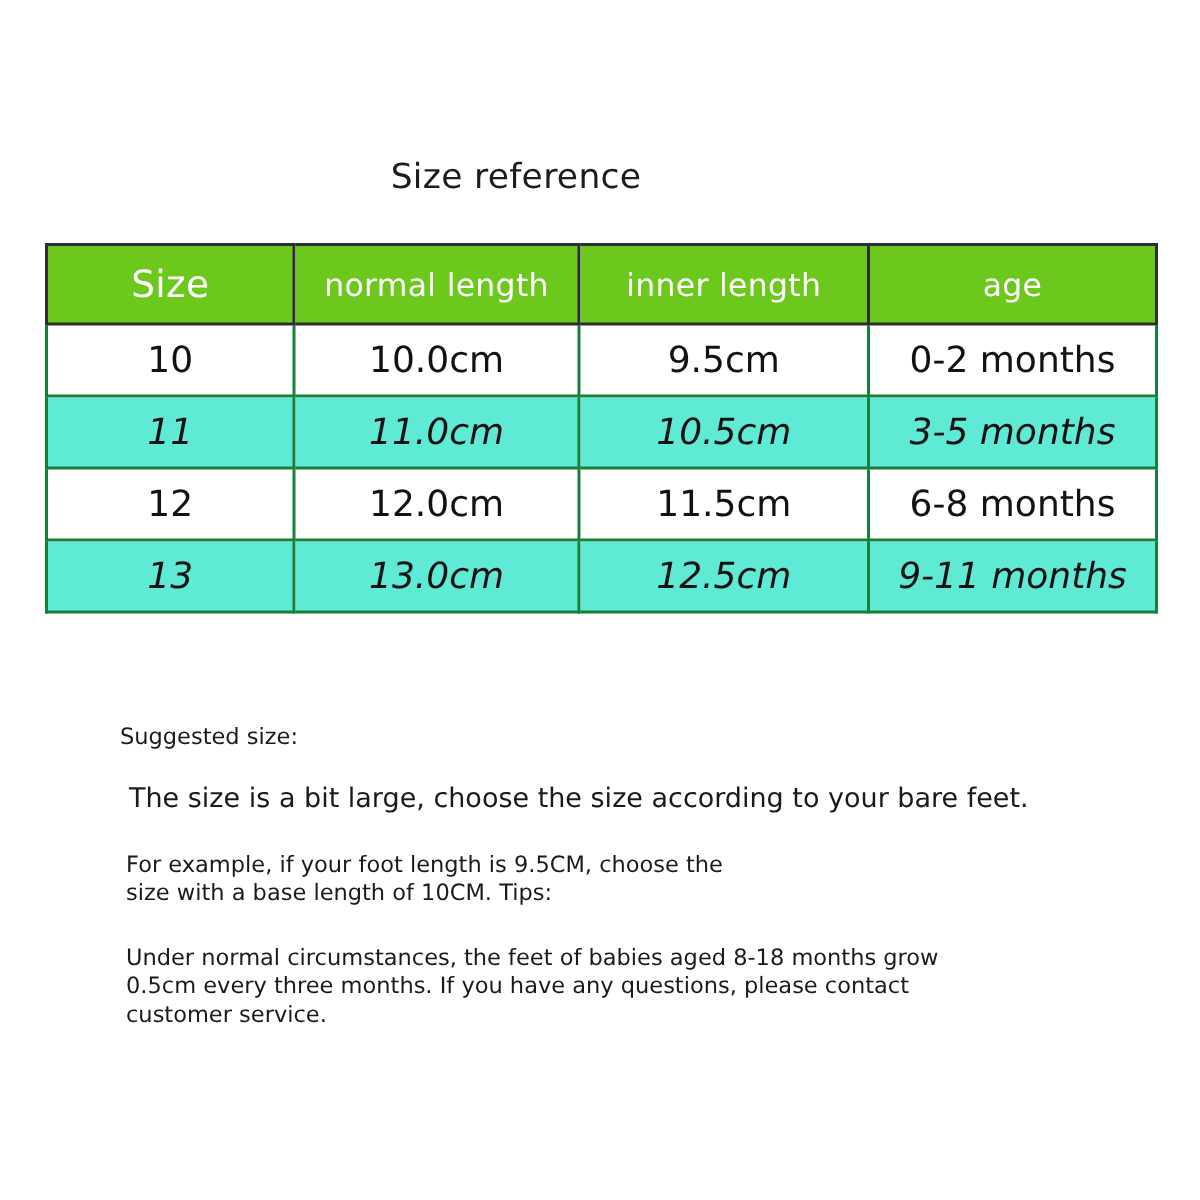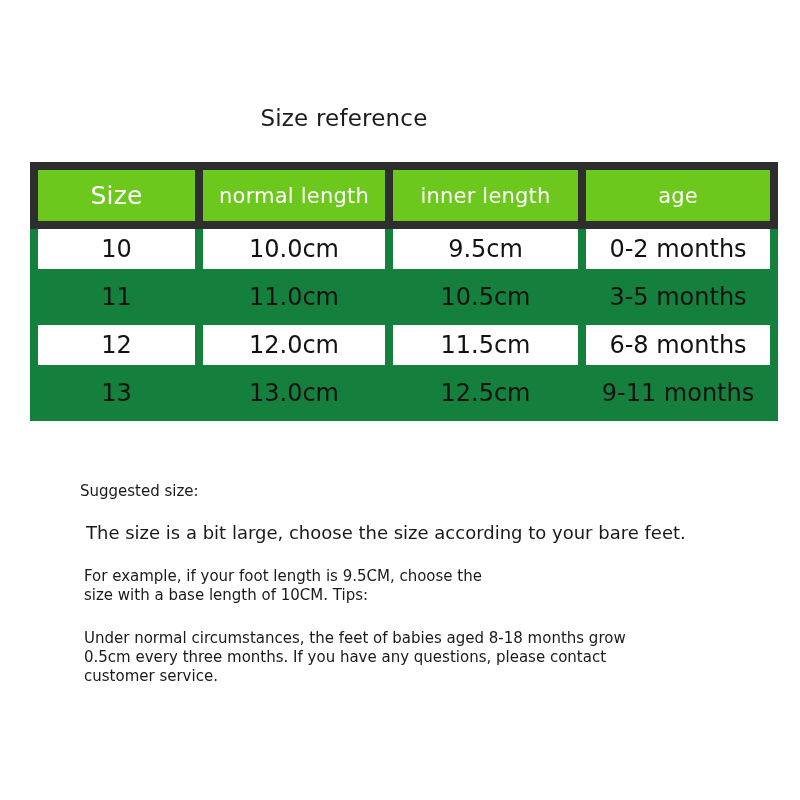--- a/index.html
+++ b/index.html
@@ -37,21 +37,21 @@
     border-collapse: collapse;
     table-layout: fixed;
   }
   .size-table col.c-size   { width: 165px; }
   .size-table col.c-bottom { width: 190px; }
   .size-table col.c-inner  { width: 193px; }
   .size-table col.c-age    { width: 192px; }
 
   .size-table th,
   .size-table td {
-    border: 8px solid #15803d;
+    border: 2px solid #15803d;
     text-align: center;
     vertical-align: middle;
     padding: 0;
     overflow: hidden;
     white-space: nowrap;
   }
 
   .size-table thead th {
     height: 51px;
     background: #6CC81C;
@@ -65,21 +65,22 @@
     font-size: 25px;
   }
 
   .size-table tbody tr { height: 48px; }
   .size-table tbody td {
     background: #ffffff;
     font-size: 24px;
     color: #121212;
   }
   .size-table tbody tr.alt td {
-    background: #15803d;
+    background: #5eead4;
+    font-style: italic;
   }
 
   
   .age-xs   { font-size: 15px; }
   .age-s    { font-size: 17px; }
   .age-m    { font-size: 19px; }
   .age-l    { font-size: 23px; }
   .age-xl   { font-size: 25px; }
 
   

